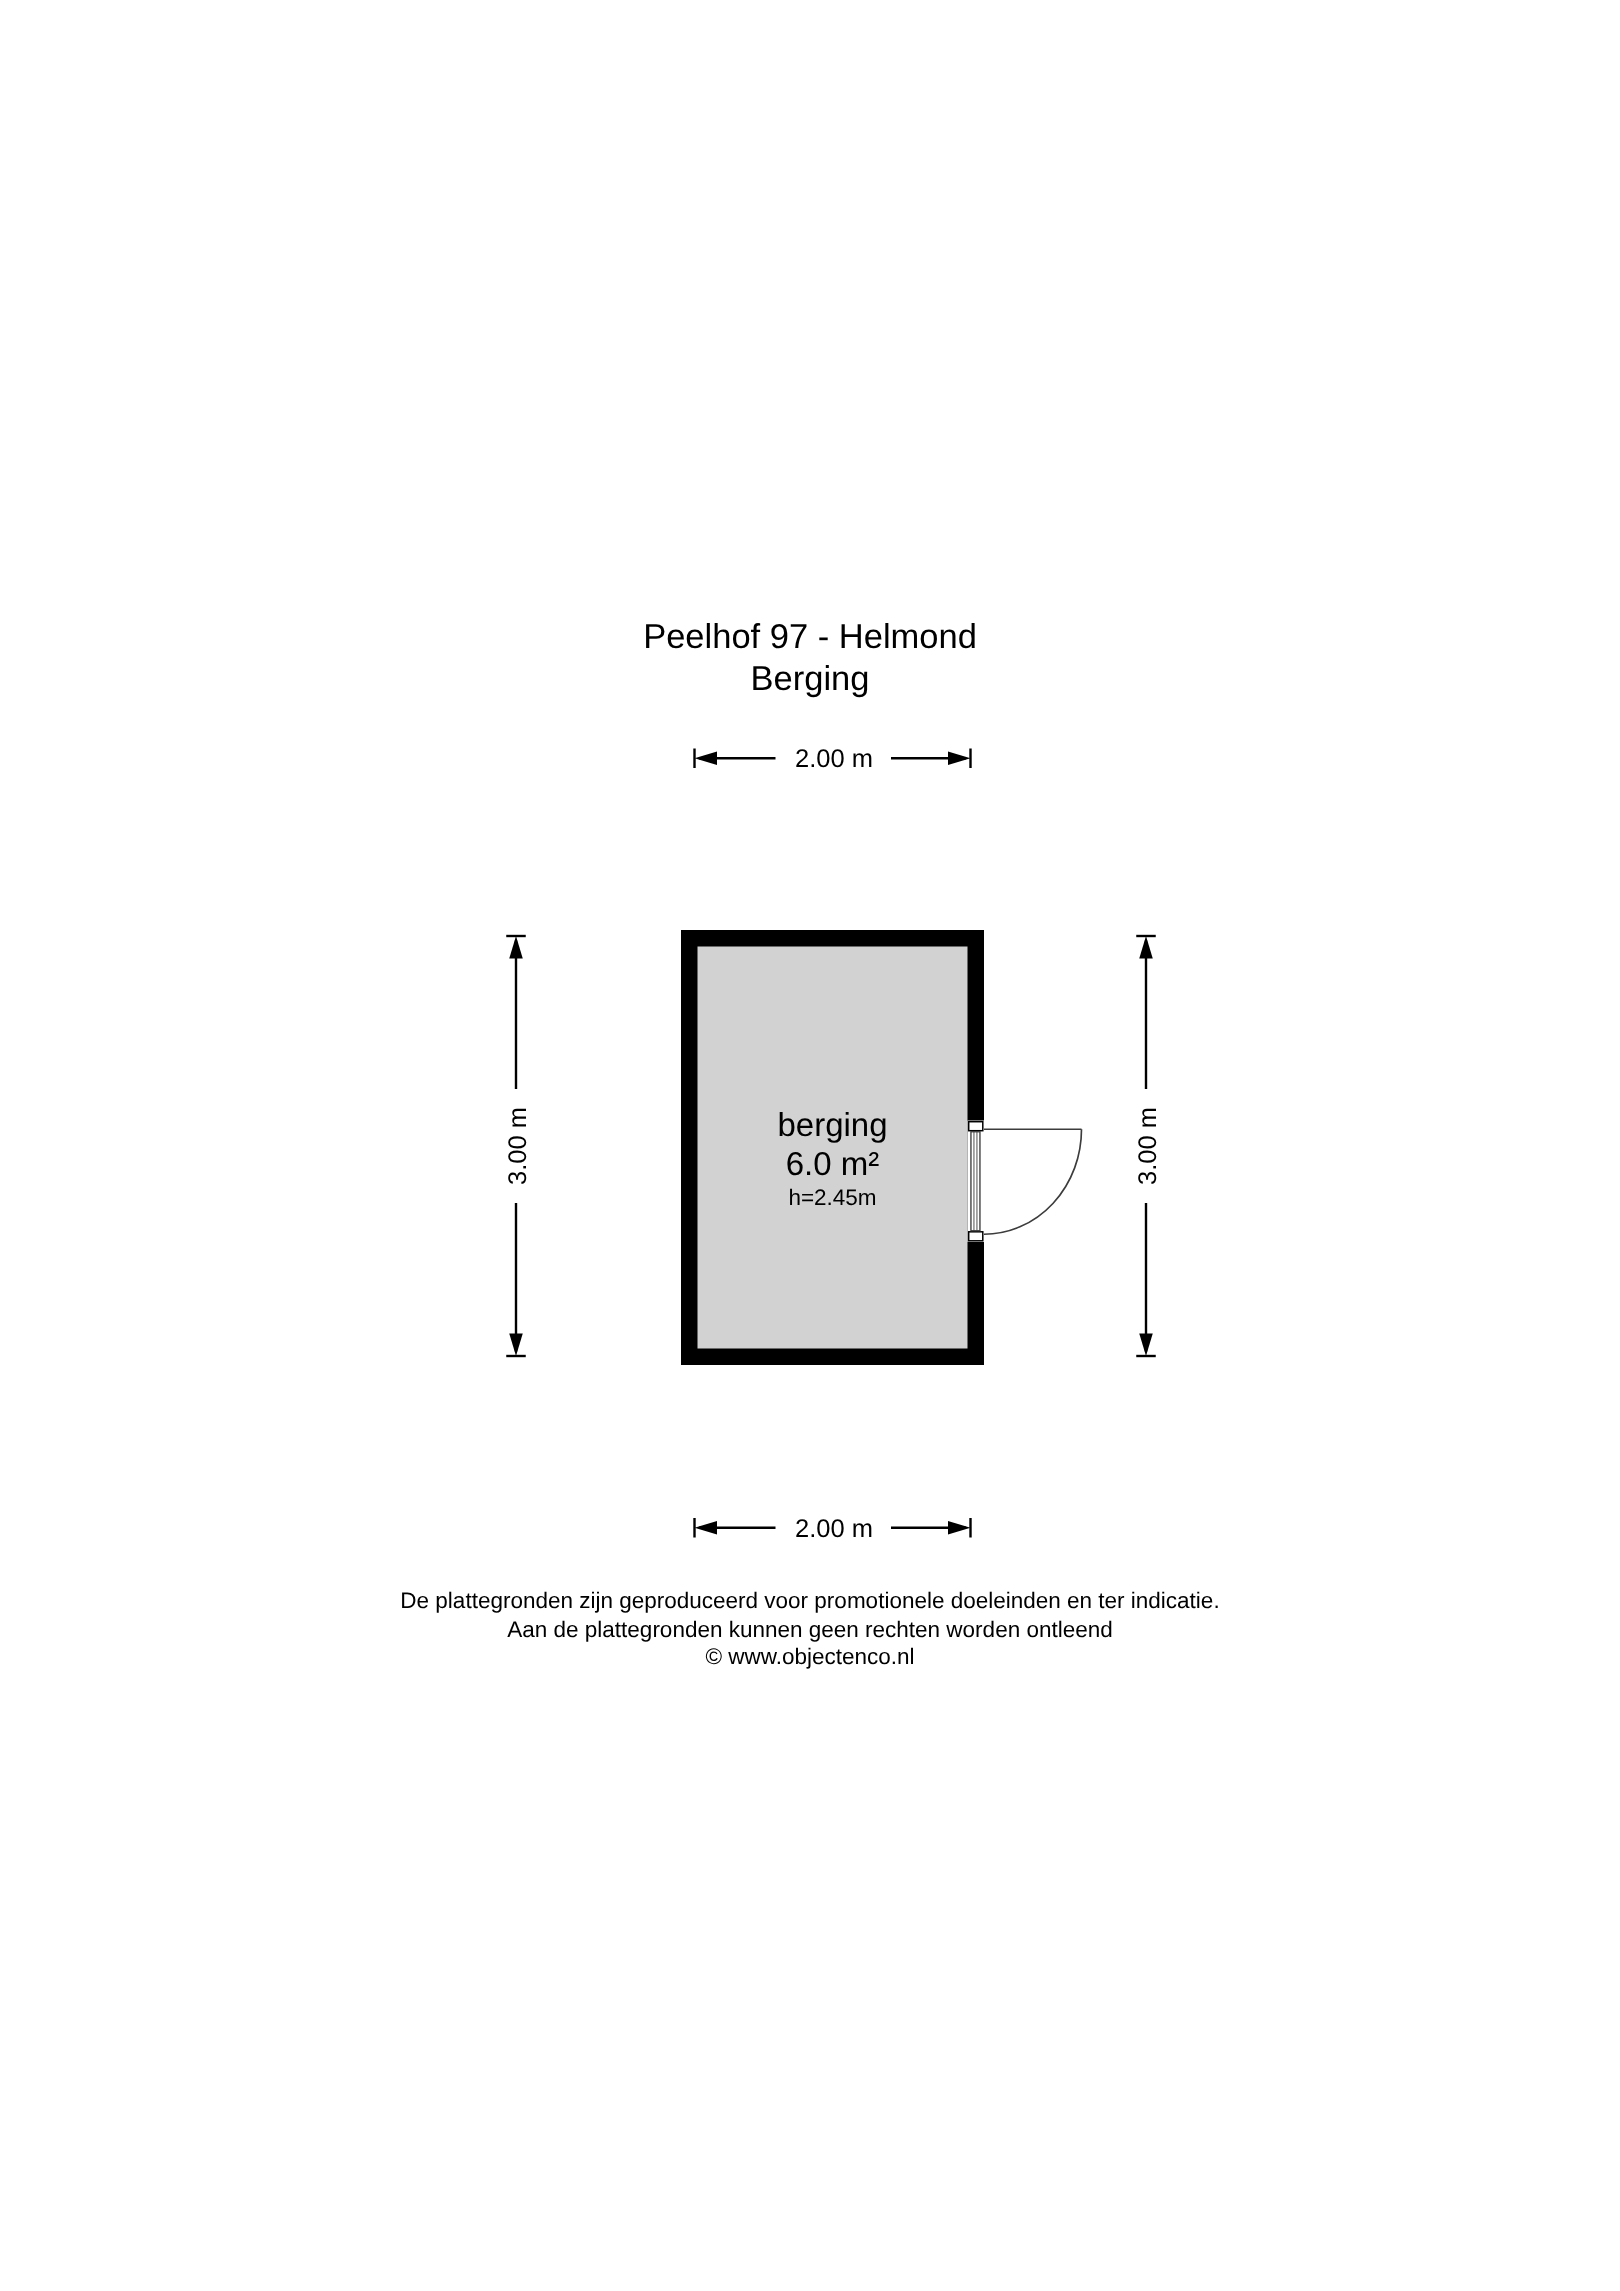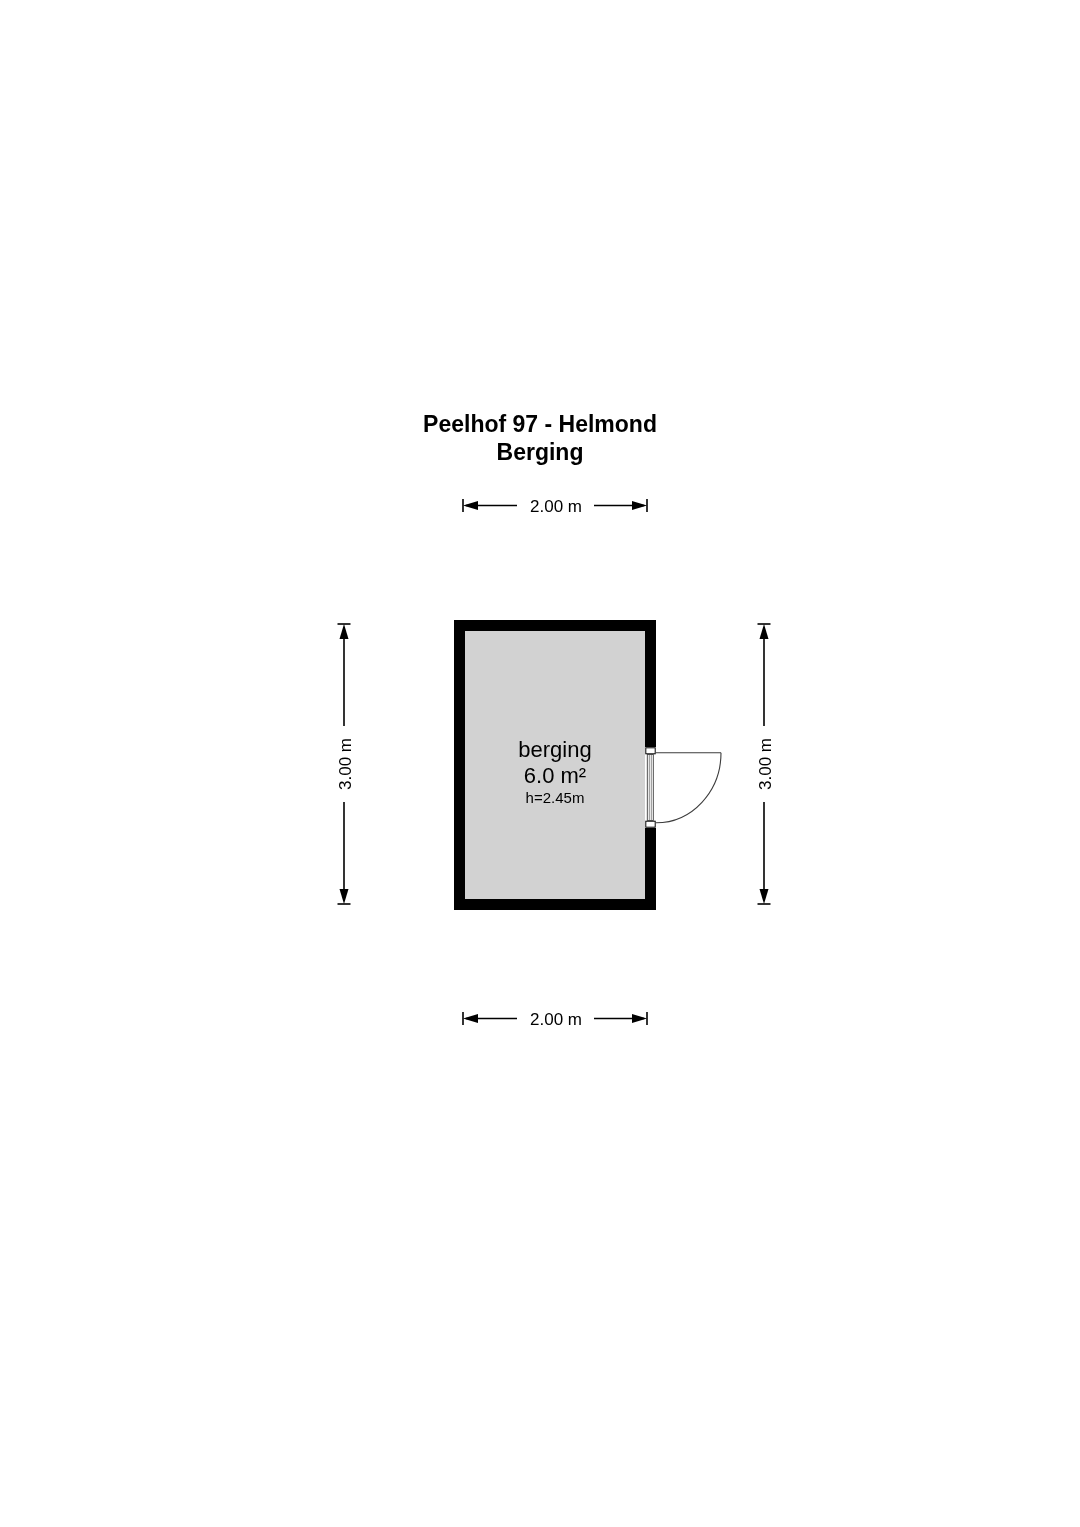--- a/index.html
+++ b/index.html
@@ -16,21 +16,21 @@
     color: #000000;
     overflow: hidden;
   }
   .title-block {
     position: absolute;
     top: 410px;
     left: 0;
     width: 1080px;
     text-align: center;
     font-size: 23px;
-    font-weight: bold;
+    font-weight: normal;
     line-height: 28px;
     color: #000000;
   }
   .plan-svg {
     position: absolute;
     top: 0;
     left: 0;
     width: 1080px;
     height: 1527px;
   }
@@ -128,14 +128,19 @@
       <line x1="656" y1="752.8" x2="721" y2="752.8" stroke="#3c3c3c" stroke-width="1.1"></line>
       <path d="M 721 752.8 A 65 70 0 0 1 656 822.8" fill="none" stroke="#3c3c3c" stroke-width="1.1"></path>
     </g>
 
     <text class="room-name" x="555" y="757" text-anchor="middle">berging</text>
     <text class="room-area" x="555" y="783" text-anchor="middle">6.0 m²</text>
     <text class="room-height" x="555" y="803" text-anchor="middle">h=2.45m</text>
 
   </svg>
 
+  <div class="footer-block">
+    <div>De plattegronden zijn geproduceerd voor promotionele doeleinden en ter indicatie.</div>
+    <div>Aan de plattegronden kunnen geen rechten worden ontleend</div>
+    <div>© www.objectenco.nl</div>
+  </div>
 
 </div>
 
 </body></html>

